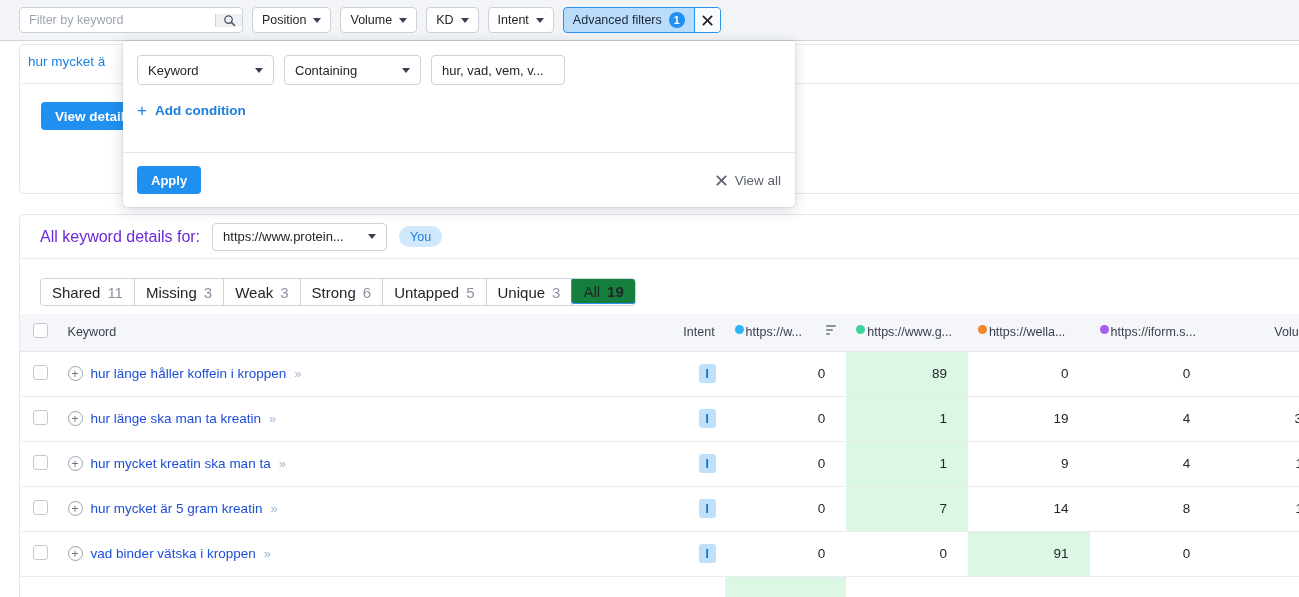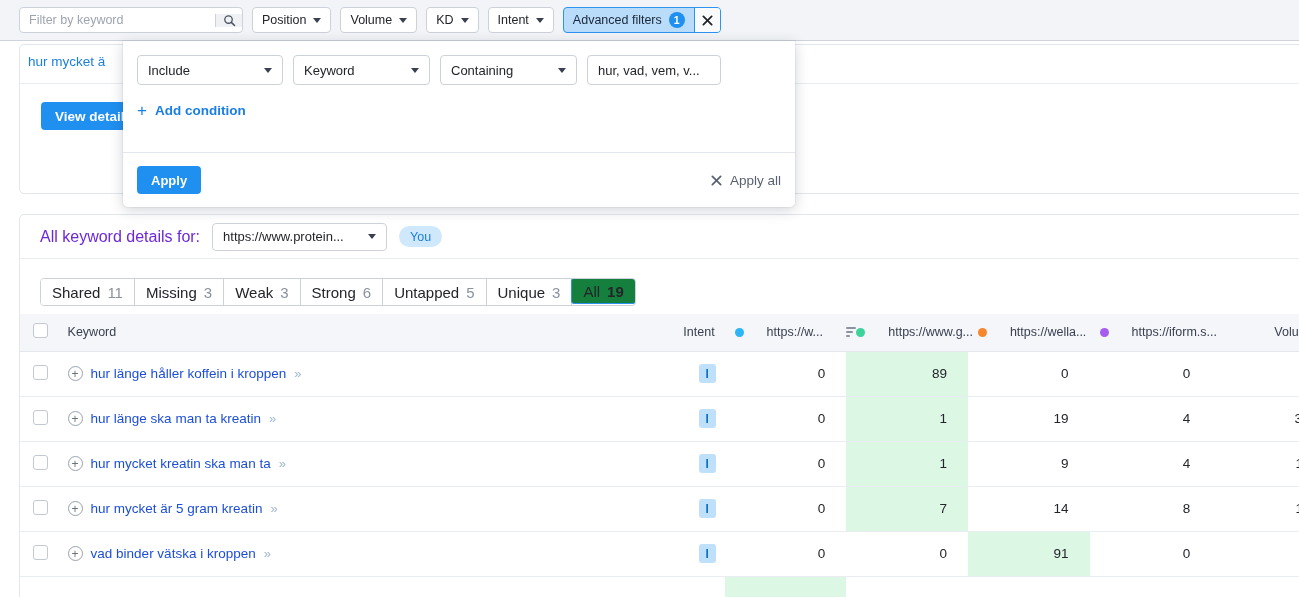--- a/index.html
+++ b/index.html
@@ -304,21 +304,21 @@
   thead th.c-kw    { text-align: left; padding-left: 5px; }
   thead th.c-intent{ text-align: right; padding-right: 10px; }
   thead th.c-d1 {
     background: #e2e4ed;
     padding: 0 10px;
   }
   thead th.c-dom { padding: 0 0 0 10px; text-align: left; }
   thead th.c-vol { text-align: right; padding-right: 22px; }
 
   .dom-head-inner {
-    display: flex; align-items: center; gap: 23px;
+    display: flex; gap: 2px;
     white-space: nowrap;
   }
   .dot { width: 9px; height: 9px; border-radius: 50%; flex: none; }
   .sort-ico { margin-left: auto; display: flex; flex-direction: column; gap: 2px; cursor: pointer; }
   .sort-ico i { display:block; height: 2px; background: #8b919e; border-radius:1px; }
   .sort-ico i:nth-child(1){ width: 10px; }
   .sort-ico i:nth-child(2){ width: 7px; }
   .sort-ico i:nth-child(3){ width: 4px; }
 
   .chk {
@@ -410,24 +410,20 @@
         <line x1="1.5" y1="1.5" x2="10.5" y2="10.5" stroke="#23252a" stroke-width="2" stroke-linecap="round"></line>
         <line x1="10.5" y1="1.5" x2="1.5" y2="10.5" stroke="#23252a" stroke-width="2" stroke-linecap="round"></line>
       </svg>
     </div>
   </div>
 </div>
 
 <div class="adv-panel">
 
   <div class="adv-row">
-    <div class="sel sel-include">
-      <span>Include</span>
-      <span class="caret"></span>
-    </div>
     <div class="sel sel-field">
       <span>Keyword</span>
       <span class="caret"></span>
     </div>
     <div class="sel sel-op">
       <span>Containing</span>
       <span class="caret"></span>
     </div>
     <input class="val-input" type="text" value="hur, vad, vem, v..." style="">
   </div>
@@ -439,21 +435,21 @@
 
   <div class="adv-divider"></div>
 
   <div class="adv-foot">
     <button class="btn-apply">Apply</button>
     <div class="clear-all">
       <svg width="11" height="11" viewBox="0 0 12 12">
         <line x1="1.5" y1="1.5" x2="10.5" y2="10.5" stroke="#5a6170" stroke-width="2" stroke-linecap="round"></line>
         <line x1="10.5" y1="1.5" x2="1.5" y2="10.5" stroke="#5a6170" stroke-width="2" stroke-linecap="round"></line>
       </svg>
-      <span>Apply all</span>
+      <span>View all</span>
     </div>
   </div>
 </div>
 
 <div class="main-card">
 
   <div class="card-head">
     <span class="card-head-title">All keyword details for:</span>
     <div class="dom-sel">
       <span>https://www.protein...</span>

